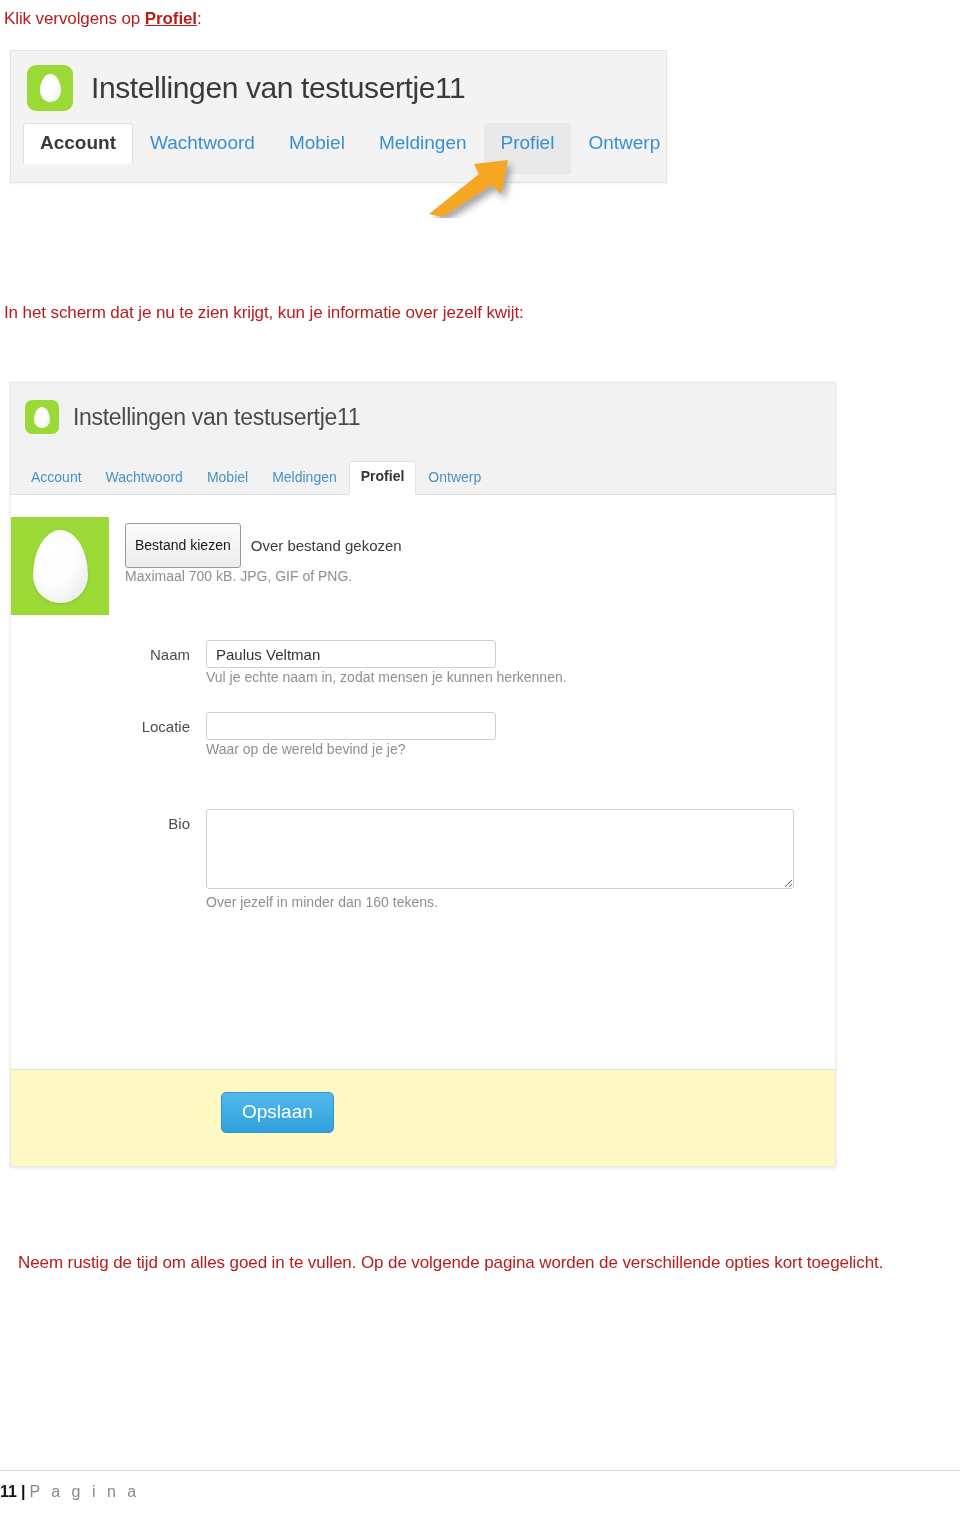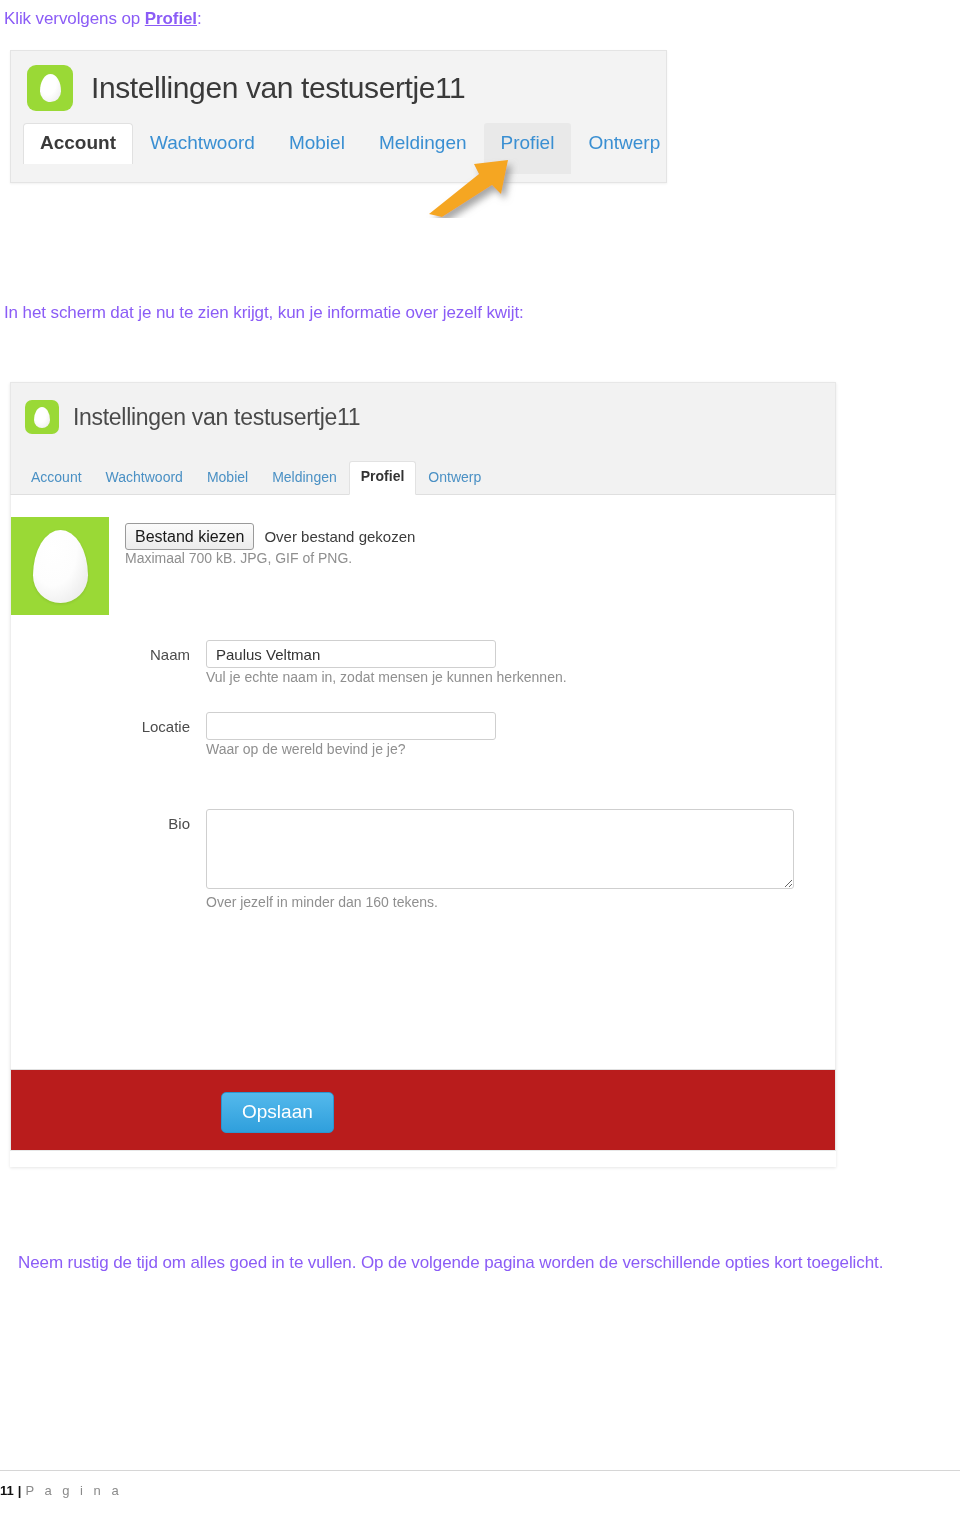--- a/index.html
+++ b/index.html
@@ -14,42 +14,42 @@
     font-family: "Liberation Sans", sans-serif;
     color: #000000;
     overflow: hidden;
   }
 
   
   .doc-para {
     position: absolute;
     font-size: 17px;
     line-height: 26px;
-    color: #8b5cf6;
+    color: #b91c1c;
     letter-spacing: -0.1px;
   }
   .doc-para b { font-weight: bold; }
   .doc-para u { text-decoration: underline; }
 
   #intro-line     { left: 4px;  top: 6px;   width: 700px; }
   #mid-line       { left: 4px;  top: 300px; width: 760px; }
   #closing-para   { left: 18px;  top: 1250px; width: 950px; }
 
   
   #page-footer {
     position: absolute;
     left: 0; right: 0;
     top: 1470px;
     height: 43px;
     border-top: 1px solid #d6d6d6;
     padding-top: 12px;
     box-sizing: border-box;
   }
   #page-footer .pf-inner {
-    font-size: 13px;
+    font-size: 16px;
     color: #8a8a8a;
   }
   #page-footer .pf-num {
     color: #111;
     font-weight: bold;
     letter-spacing: 0;
   }
   #page-footer .pf-bar {
     color: #111;
     font-weight: bold;
@@ -240,26 +240,26 @@
     border-radius: 50% 50% 50% 50% / 62% 62% 38% 38%;
     background: radial-gradient(ellipse at 36% 26%, #ffffff 0%, #fdfdfd 48%, #e4e4e4 100%);
     box-shadow: 0 1px 3px rgba(0,0,0,0.10);
   }
   .photo-right {
     padding-left: 16px;
     padding-top: 6px;
   }
   .file-line { display: flex; align-items: center; }
   .file-btn {
-    font-size: 16px;
+    font-size: 14px;
     color: #1a1a1a;
     background: linear-gradient(#fbfbfb, #ececec);
     border: 1px solid #9a9a9a;
     border-radius: 3px;
-    padding: 3px 9px;
+    padding: 13px 9px;
     line-height: 1.2;
     white-space: nowrap;
   }
   .file-none {
     font-size: 15px;
     color: #3c3c3c;
     margin-left: 10px;
     white-space: nowrap;
   }
   .photo-hint {
@@ -302,25 +302,25 @@
   .help-link {
     color: #4a90c4;
     text-decoration: none;
     display: block;
   }
 
   .row-gap { height: 25px; }
 
   
   #shot-two .s2-save {
-    background: #b91c1c;
+    background: #fef9c3;
     border: 1px solid #e7e7e7;
     border-top: 1px solid #e0e0e0;
     box-sizing: border-box;
-    height: 82px;
+    height: 98px;
     position: relative;
   }
   .save-btn {
     position: absolute;
     left: 210px;
     top: 22px;
     background: linear-gradient(#54b9ec, #2f9fdc);
     border: 1px solid #2b95cf;
     border-radius: 5px;
     color: #ffffff;

